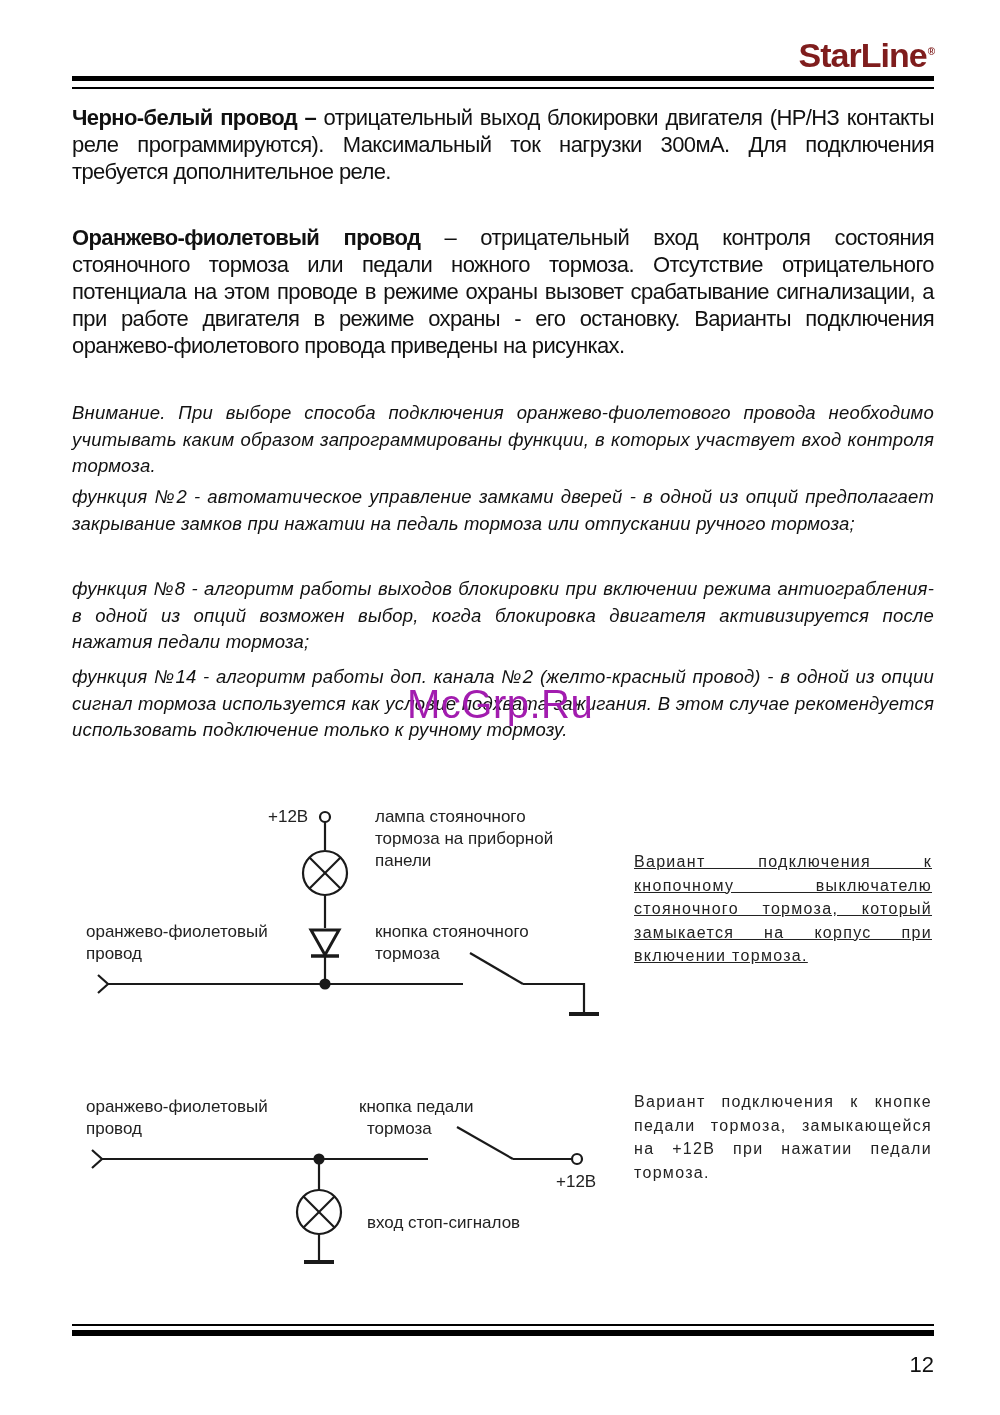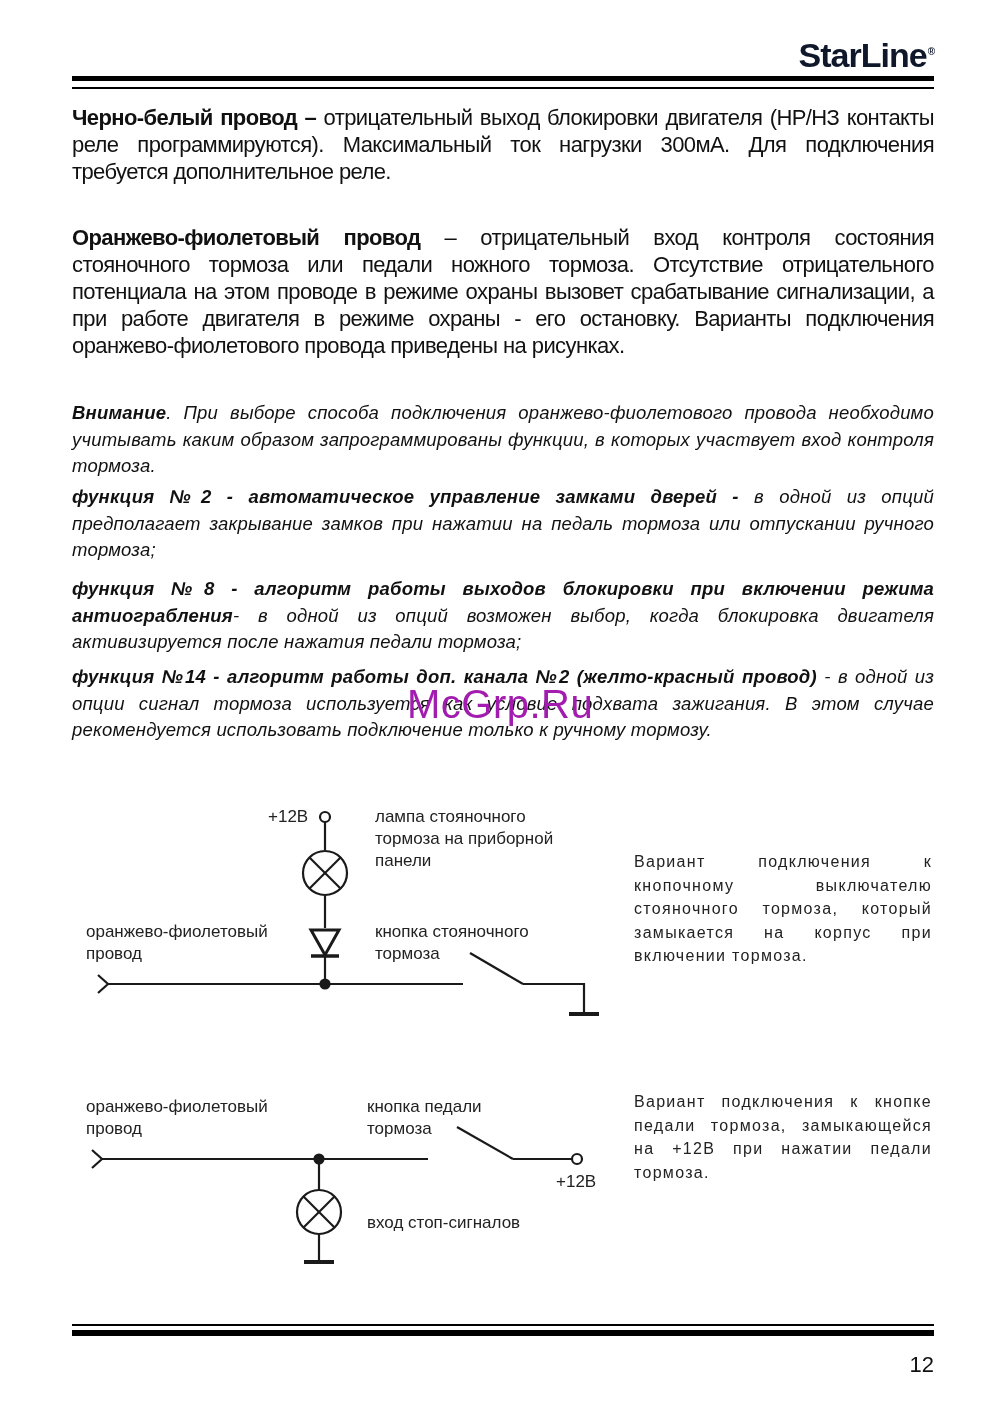--- a/index.html
+++ b/index.html
@@ -1,45 +1,45 @@
 <!DOCTYPE html>
 <html><head>
 <meta charset="utf-8">
 <style>
   html, body { margin: 0; padding: 0; background: #ffffff; }
   body { width: 1000px; height: 1415px; position: relative; overflow: hidden; color: #111; font-family: "Liberation Sans", sans-serif; }
 
   .header { position: absolute; left: 72px; top: 30px; width: 862px; height: 80px; }
   .brand { position: absolute; right: 0; top: 6px; display: flex; align-items: baseline; gap: 14px; }
-  .brand-logo { font-family: "Liberation Sans", sans-serif; font-weight: 900; font-size: 34px; letter-spacing: -1px; color: #0f172a; }
+  .brand-logo { font-family: "Liberation Sans", sans-serif; font-weight: 900; font-size: 34px; letter-spacing: -1px; color: #7f1d1d; }
   .brand-reg { font-size: 10px; vertical-align: super; margin-left: 1px; }
   .brand-model { font-family: "Liberation Sans", sans-serif; font-style: italic; font-weight: bold; font-size: 34px; letter-spacing: 1px; }
   .rule-thick-top { position: absolute; left: 0; right: 0; top: 46px; height: 5px; background: #000; }
   .rule-thin-top { position: absolute; left: 0; right: 0; top: 57px; height: 1.5px; background: #000; }
 
   .para { position: absolute; left: 72px; width: 862px; font-size: 22px; line-height: 27px; text-align: justify; letter-spacing: -0.6px; }
   .para b { font-weight: bold; }
   .p1 { top: 104px; }
   .p2 { top: 224px; }
 
   .italic-block { position: absolute; left: 72px; width: 862px; font-size: 18.5px; line-height: 26.5px; font-style: italic; text-align: justify; letter-spacing: 0.2px; }
-  .italic-block b { font-weight: bold; }
+  .italic-block b { font-weight: normal; }
   .ib1 { top: 400px; }
   .ib2 { top: 484px; }
   .ib3 { top: 576px; }
   .ib4 { top: 664px; }
 
   .watermark { position: absolute; left: 407px; top: 682px; font-size: 40px; color: #a21caf; font-family: "Liberation Sans", sans-serif; letter-spacing: 0.5px; }
 
   .diagram { position: absolute; left: 0; top: 0; width: 1000px; height: 1415px; pointer-events: none; }
   .diagram * { pointer-events: auto; }
   .dlabel { position: absolute; font-size: 17px; line-height: 22px; color: #222; white-space: nowrap; }
 
   .caption { position: absolute; left: 634px; width: 298px; font-size: 16px; line-height: 23.5px; letter-spacing: 1.3px; text-align: justify; text-align-last: left; color: #222; }
-  .cap1 { top: 850px; }
+  .cap1 { top: 850px; text-decoration: underline; }
   .cap2 { top: 1090px; }
 
   .footer-thin { position: absolute; left: 72px; width: 862px; top: 1324px; height: 1.5px; background: #000; }
   .footer-thick { position: absolute; left: 72px; width: 862px; top: 1330px; height: 6px; background: #000; }
   .page-num { position: absolute; right: 66px; top: 1352px; font-size: 22px; }
 </style>
 </head>
 <body>
 
 <div class="header">
@@ -125,21 +125,21 @@
 <div class="dlabel" style="left:375px; top:828px;">тормоза на приборной</div>
 <div class="dlabel" style="left:375px; top:850px;">панели</div>
 <div class="dlabel" style="left:86px; top:921px;">оранжево-фиолетовый</div>
 <div class="dlabel" style="left:86px; top:943px;">провод</div>
 <div class="dlabel" style="left:375px; top:921px;">кнопка стояночного</div>
 <div class="dlabel" style="left:375px; top:943px;">тормоза</div>
 <div class="caption cap1">Вариант подключения к кнопочному выключателю стояночного тормоза, который замыкается на корпус при включении тормоза.</div>
 
 <div class="dlabel" style="left:86px; top:1096px;">оранжево-фиолетовый</div>
 <div class="dlabel" style="left:86px; top:1118px;">провод</div>
-<div class="dlabel" style="left:367px; top:1096px;">кнопка педали</div>
+<div class="dlabel" style="left:359px; top:1096px;">кнопка педали</div>
 <div class="dlabel" style="left:367px; top:1118px;">тормоза</div>
 <div class="dlabel" style="left:556px; top:1171px;">+12В</div>
 <div class="dlabel" style="left:367px; top:1212px;">вход стоп-сигналов</div>
 <div class="caption cap2">Вариант подключения к кнопке педали тормоза, замыкающейся на +12В при нажатии педали тормоза.</div>
 
 <div class="footer-thin"></div>
 <div class="footer-thick"></div>
 <div class="page-num">12</div>
 
 </body></html>

